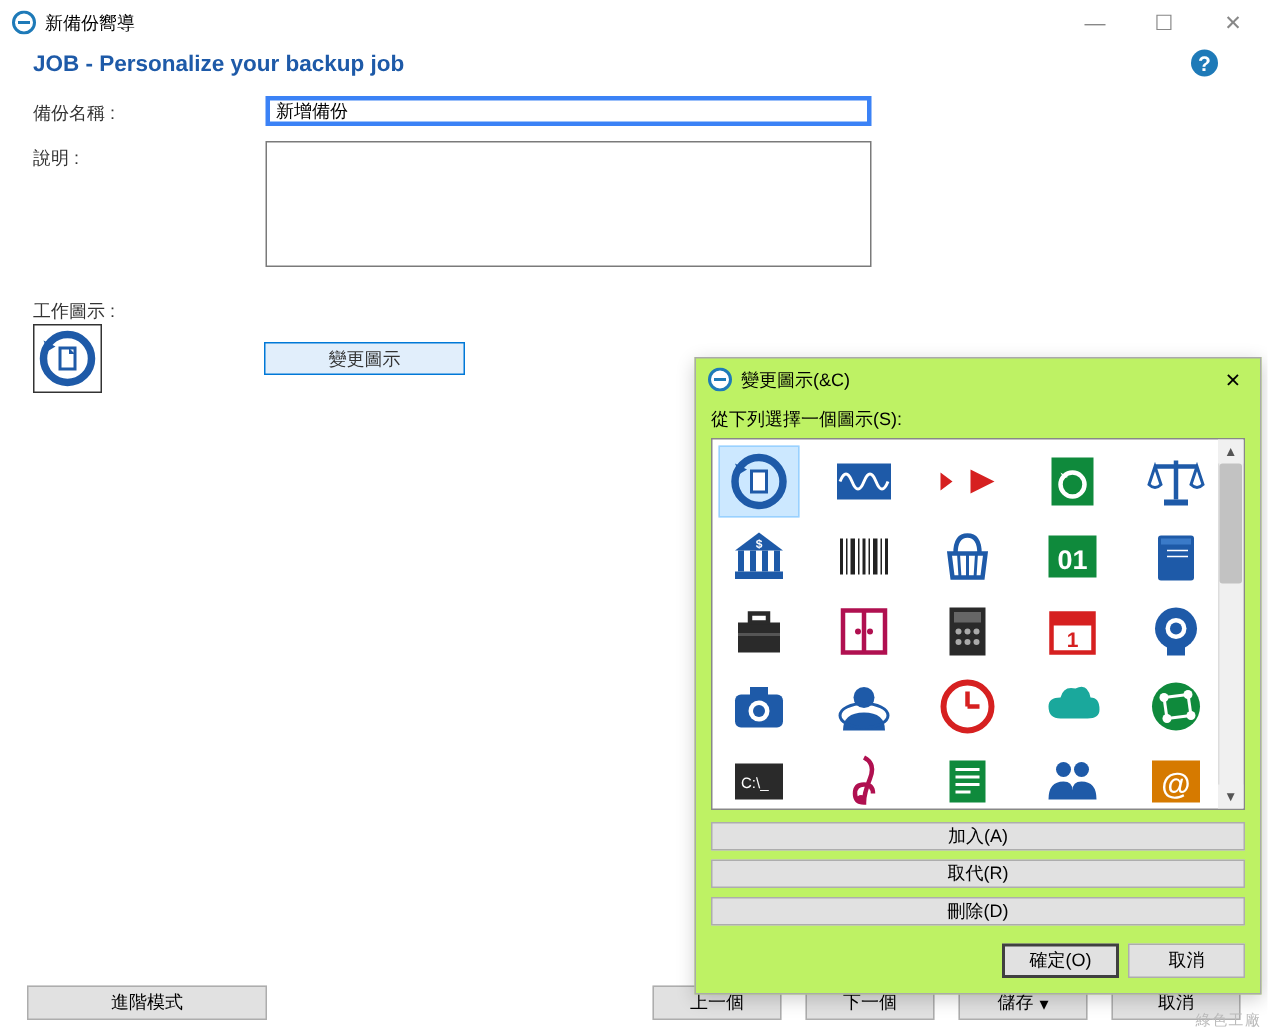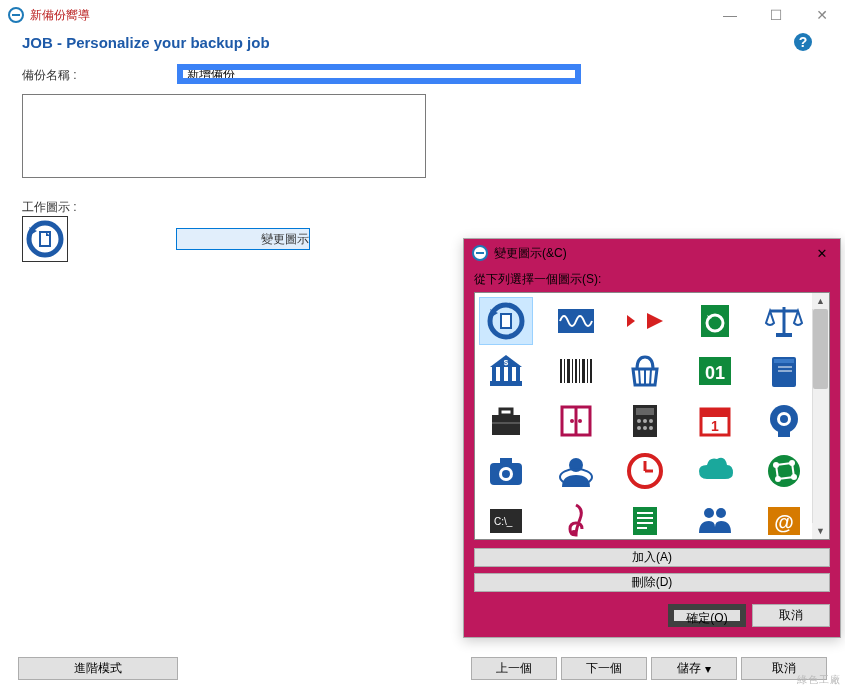--- a/index.html
+++ b/index.html
@@ -1,65 +1,65 @@
 <!DOCTYPE html>
 <html><head>
 <meta charset="utf-8">
 <style>
 * { box-sizing: border-box; margin: 0; padding: 0; font-family: "Microsoft JhengHei", "Segoe UI", sans-serif; }
 body { width: 845px; height: 689px; background: #fff; overflow: hidden; position: relative; font-size: 12px; }
 
 .titlebar { height: 30px; display: flex; align-items: center; padding: 0 0 0 8px; }
 .titlebar .app-icon { width: 16px; height: 16px; margin-right: 6px; display:flex; align-items:center; justify-content:center;}
-.titlebar .title { color: #b91c1c; font-size: 12px; flex: 1; font-family: Liberation Mono, monospace; }
+.titlebar .title { color: #000000; font-size: 12px; flex: 1; font-family: Liberation Mono, monospace; }
 .titlebar .win-btns { display: flex; }
 .titlebar .win-btn { width: 46px; height: 30px; display:flex; align-items:center; justify-content:center; color:#888; font-size:14px; }
 
 .header-row { display:flex; align-items:center; padding: 2px 32px 0 22px; }
 .page-title { color: #1e5aa8; font-weight: bold; font-size: 15px; flex:1; }
 .help-icon { width: 20px; height: 20px; }
 
 .form { padding: 12px 38px 0 22px; }
 .form-row { display:flex; align-items:flex-start; margin-bottom: 10px; }
 .form-row .label { width: 155px; color:#333; padding-top:3px; }
-.form-row input[type=text] { width: 404px; height: 20px; border:6px solid #3b82f6; padding:2px 4px; font-size:12px; }
+.form-row input[type=text] { width: 404px; height: 20px; border:3px solid #3b82f6; padding:2px 4px; font-size:12px; }
 .form-row textarea { width: 404px; height: 84px; border:1px solid #7a7a7a; padding:2px 4px; resize:none; font-size:12px; }
 
 .icon-row { display:flex; align-items:flex-start;flex-direction:column; }
 .icon-row .label { width: 155px; color:#333; padding-top:3px; }
 .job-icon-box { width: 46px; height: 46px; border:1px solid #333; display:flex; align-items:center; justify-content:center; background:#fff; }
-.change-icon-btn { width: 134px; height: 22px; border:1px solid #0078d7; background:#e1eefb; margin-left: 108px; margin-top: 12px; font-size:12px; color:#333;text-align:right; }
-
-.footer { position:absolute; bottom:9px; left:18px; right:18px; display:flex; align-items:center; gap:4px;margin-top:28px; }
+.change-icon-btn { width: 134px; height: 22px; border:1px solid #0078d7; background:#e1eefb; margin-left: 108px; margin-top: 12px; font-size:12px; color:#333; }
+
+.footer { position:absolute; bottom:9px; left:18px; right:18px; display:flex; align-items:center; gap:16px;margin-top:28px; }
 .footer .spacer { flex:1; }
 .footer button { height: 23px; border:1px solid #adadad; background:#e1e1e1; font-size:12px; padding:0 14px; }
 .footer button.adv { width: 160px; }
 .footer button.nav { width: 86px; }
 .footer button.save { width: 86px; display:flex; align-items:center; justify-content:center; gap:4px; }
 .footer button.disabled { color:#000000; }
 
-.dialog { position:absolute; left:463px; top:238px; width:378px; background:#be185d; border:1px solid #aaa; box-shadow:0 3px 12px rgba(0,0,0,0.2);}
+.dialog { position:absolute; left:463px; top:238px; width:378px; background:#bef264; border:1px solid #aaa; box-shadow:0 3px 12px rgba(0,0,0,0.2);}
 .dialog .dlg-title { height:28px; display:flex; align-items:center; padding:0 8px; font-size:12px; }
 .dialog .dlg-title .dlg-icon { width:16px; height:16px; margin-right:6px; display:flex; align-items:center; justify-content:center;}
 .dialog .dlg-title .t { flex:1; }
 .dialog .dlg-title .close { width:20px; height:20px; display:flex; align-items:center; justify-content:center; font-size:13px; }
 .dialog .dlg-body { padding: 4px 10px 10px 10px; }
 .dialog .list-label { font-size:12px; margin-bottom:4px; }
 .dialog .icon-grid-wrap { border:1px solid #888; height:248px; overflow:hidden; position:relative; background:#fff; }
 .dialog .icon-grid { display:grid; grid-template-columns: repeat(5, 1fr); gap:2px; padding:4px; }
 .dialog .icon-cell { width:54px; height:48px; display:flex; align-items:center; justify-content:center; }
 .dialog .icon-cell.selected { background:#cce8ff; border:1px solid #99d1ff; }
 .dialog .scroll-track { position:absolute; right:0; top:0; width:17px; height:100%; background:#f0f0f0; border-left:1px solid #ddd; }
 .dialog .scroll-thumb { position:absolute; right:1px; top:16px; width:15px; height:80px; background:#c2c2c2; border-radius:2px; }
 .dialog .scroll-arrow { position:absolute; right:0; width:17px; height:16px; background:#f0f0f0; display:flex; align-items:center; justify-content:center; font-size:9px; color:#555;}
 .dialog .action-row { display:flex; gap:6px; margin-top:8px;flex-direction:column; }
 .dialog .action-row button { flex:1; height:23px; border:1px solid #adadad; background:#e1e1e1; font-size:12px; }
 .dialog .ok-row { display:flex; justify-content:flex-end; gap:6px; margin-top:12px; }
 .dialog .ok-row button { width:78px; height:23px; border:1px solid #adadad; background:#e1e1e1; font-size:12px; }
-.dialog .ok-row button.ok { border:6px solid #404040; }
+.dialog .ok-row button.ok { border:2px solid #404040; }
 
 .watermark { position:absolute; bottom:2px; right:4px; font-size:10px; color:#bbb; letter-spacing:1px; }
 </style>
 </head>
 <body>
 
 <div class="titlebar">
   <span class="app-icon">
     <svg width="16" height="16" viewBox="0 0 16 16">
         <circle cx="8" cy="8" r="7" fill="#fff" stroke="#1e7ab8" stroke-width="2"></circle>
@@ -83,20 +83,21 @@
       </svg>
   </span>
 </div>
 
 <div class="form">
   <div class="form-row">
     <div class="label">備份名稱 :</div>
     <input type="text" value="新增備份" style="">
   </div>
   <div class="form-row">
+    <div class="label">說明 :</div>
     <textarea style=""></textarea>
   </div>
   <div class="form-row icon-row" style="margin-top:18px;">
     <div class="label">工作圖示 :</div>
     <div style="display:flex; align-items:flex-start;">
       <div class="job-icon-box">
         <svg width="38" height="38" viewBox="0 0 38 38">
             <circle cx="19" cy="19" r="16" fill="none" stroke="#1e5aa8" stroke-width="5"></circle>
             <path d="M 6 14 L 3 7 L 11 11 Z" fill="#1e5aa8"></path>
             <rect x="14" y="12" width="10" height="14" fill="#fff" stroke="#1e5aa8" stroke-width="2"></rect>
@@ -335,20 +336,21 @@
           </div>
         </div>
       <div class="scroll-track">
         <div class="scroll-arrow" style="top:0;">▲</div>
         <div class="scroll-thumb"></div>
         <div class="scroll-arrow" style="bottom:0;">▼</div>
       </div>
     </div>
     <div class="action-row">
       <button>加入(A)</button>
+      <button>取代(R)</button>
       <button>刪除(D)</button>
     </div>
     <div class="ok-row">
       <button class="ok">確定(O)</button>
       <button>取消</button>
     </div>
   </div>
 </div>
 
 <div class="watermark">綠色工廠</div>

